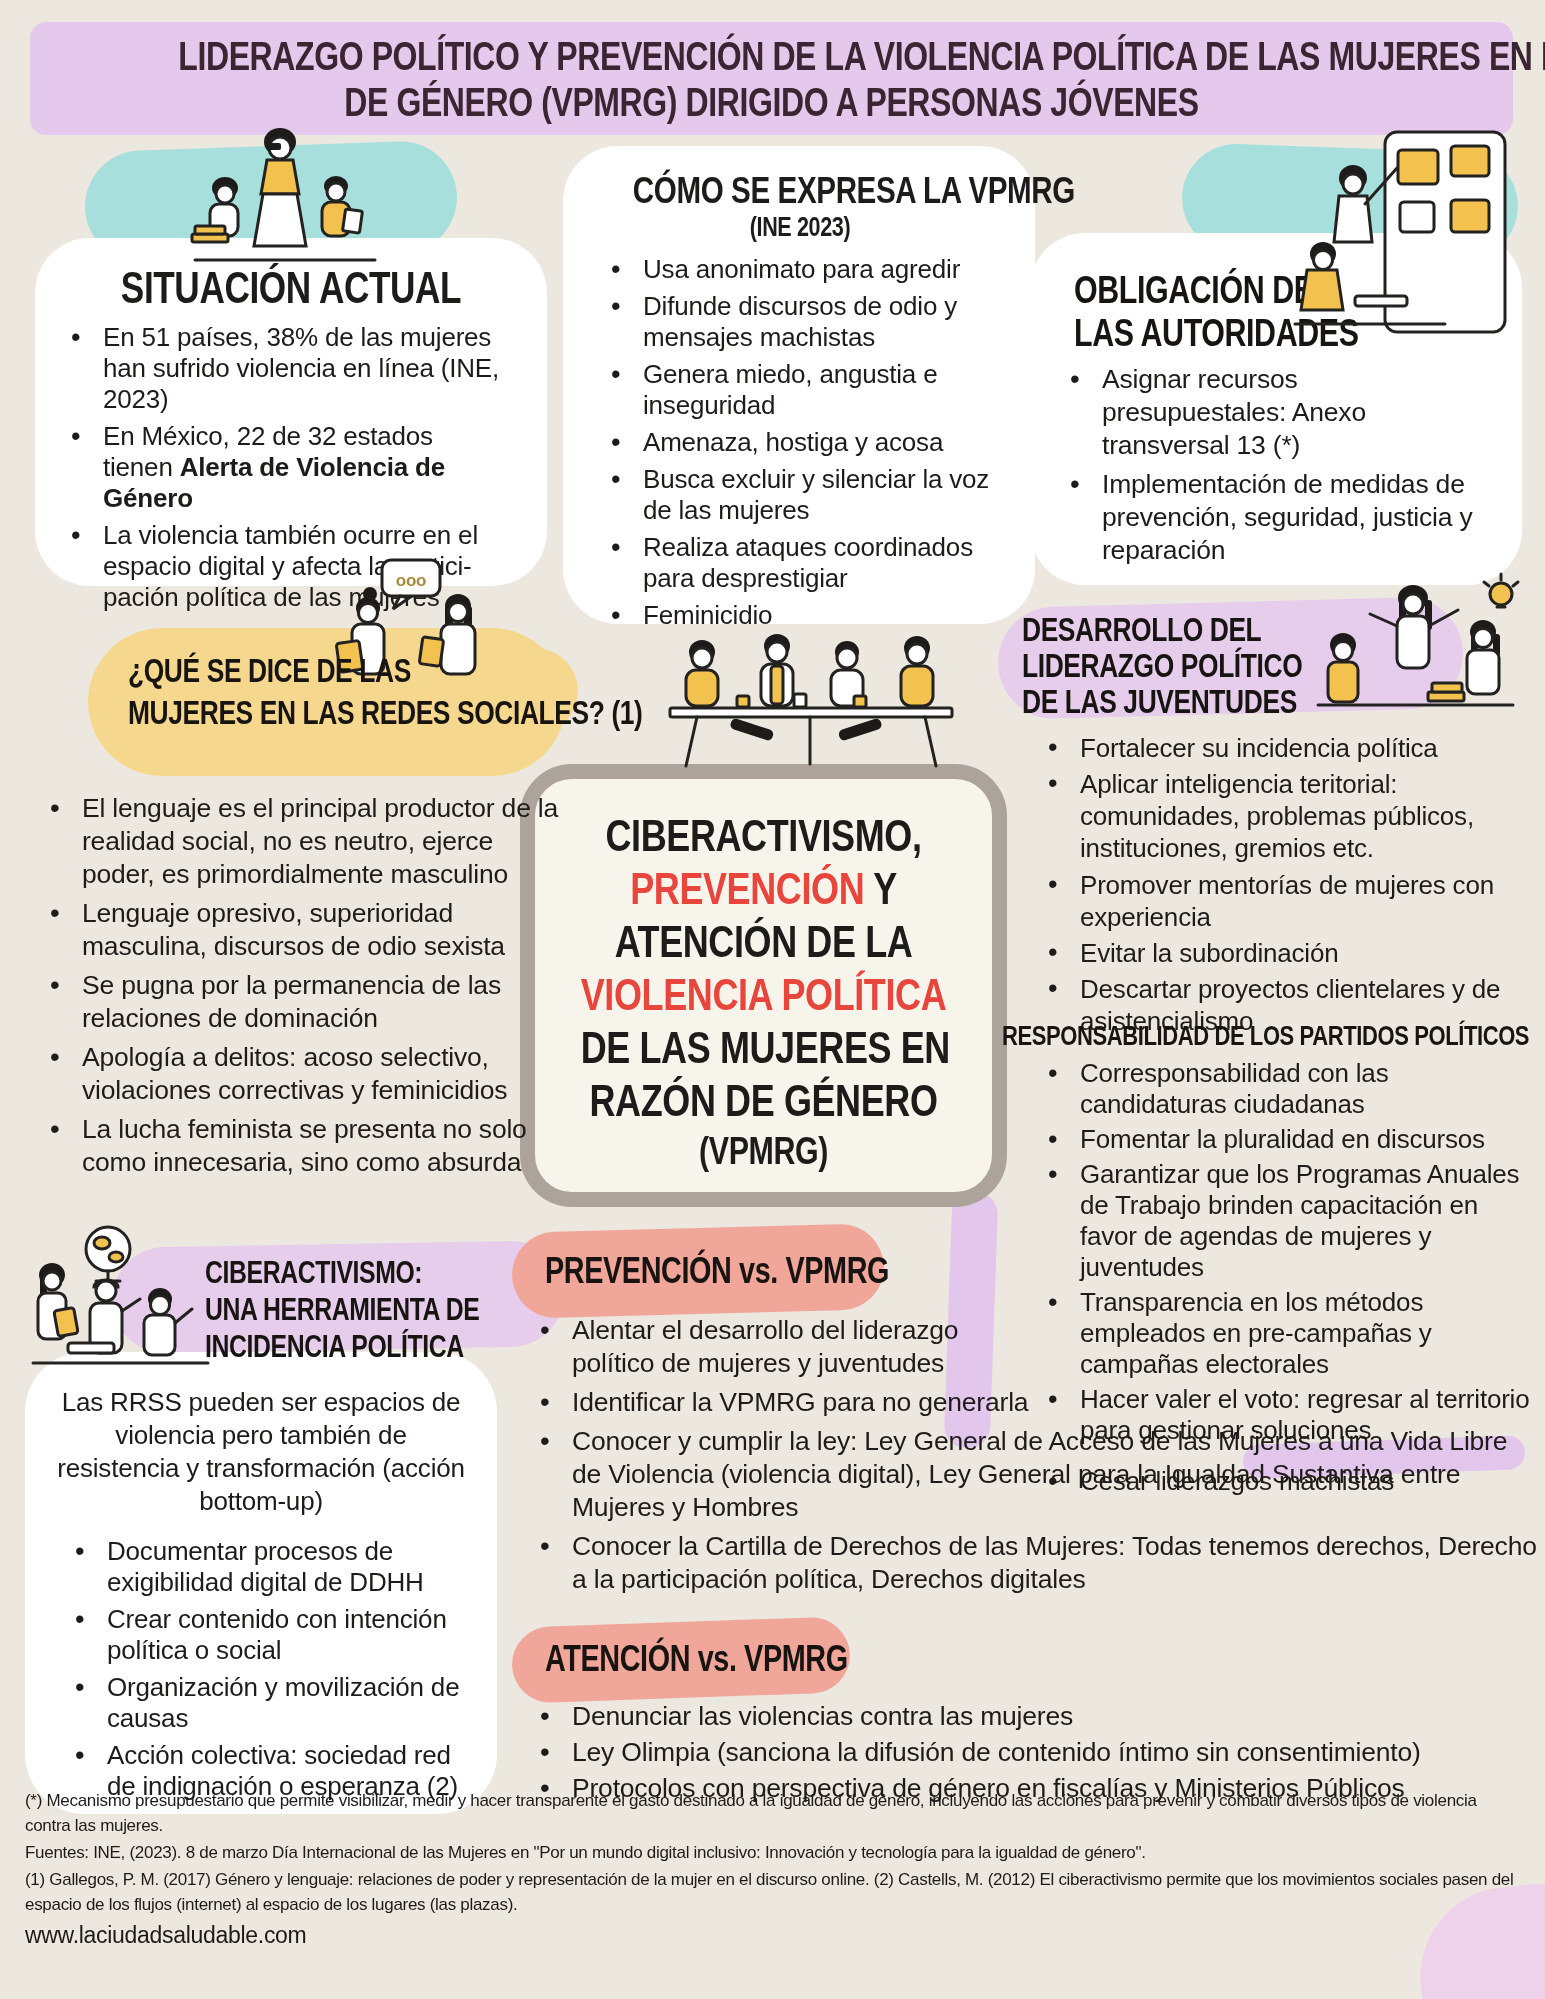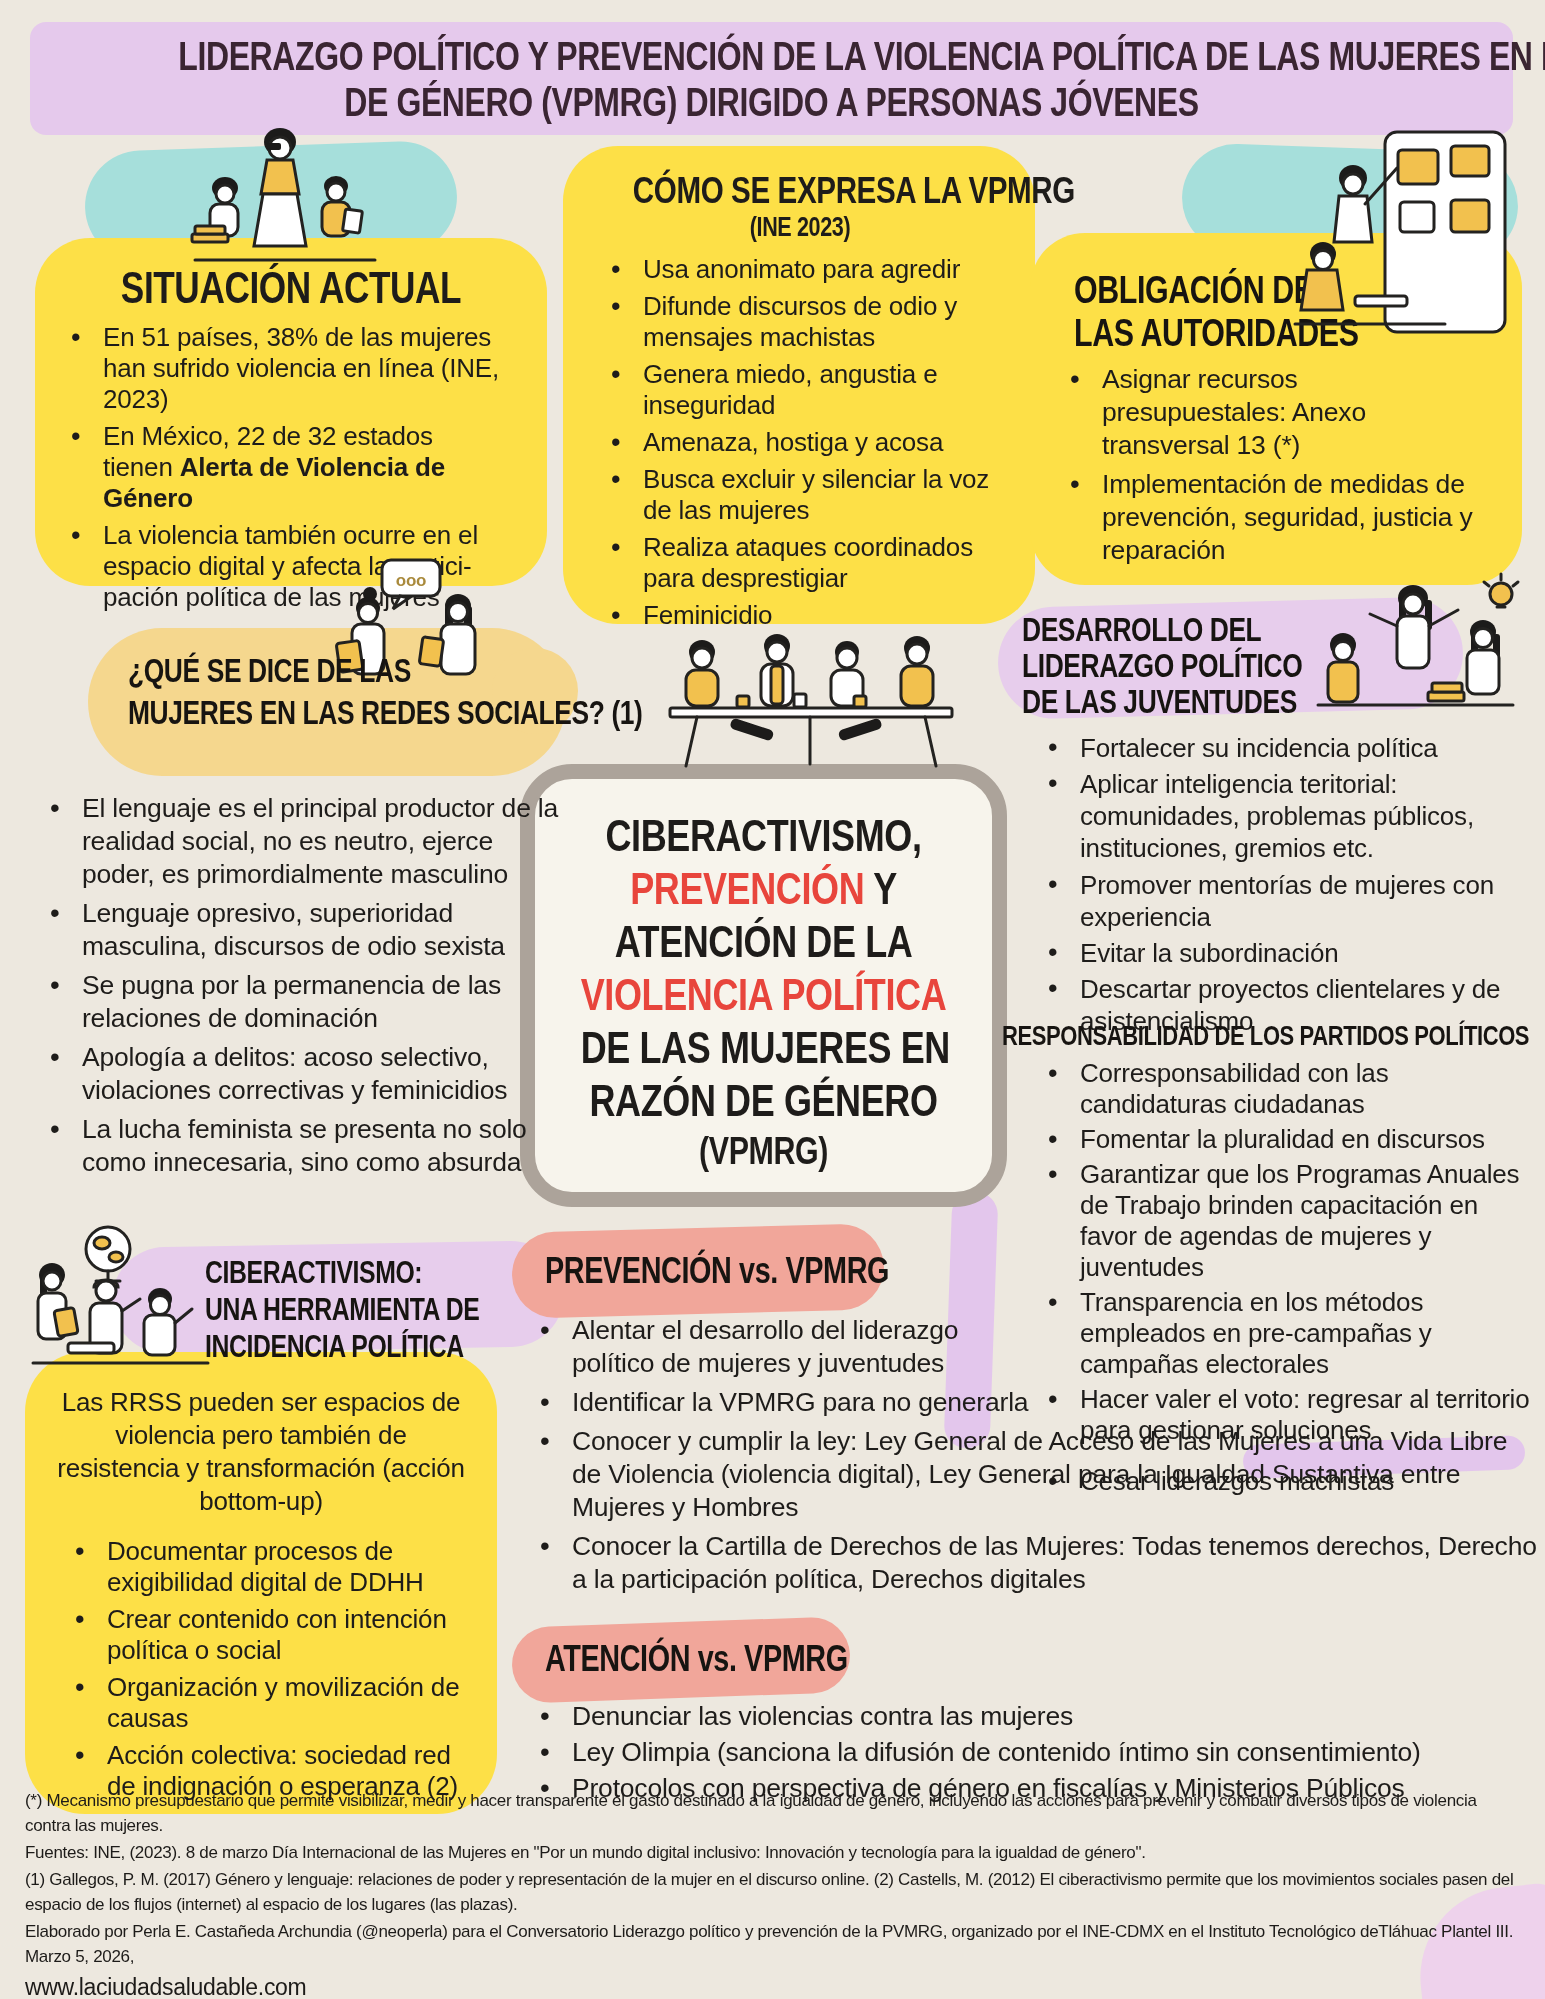--- a/index.html
+++ b/index.html
@@ -1,19 +1,19 @@
 <!DOCTYPE html>
 <html><head>
 <meta charset="utf-8">
 <style>
   html,body{margin:0;padding:0;background:#d8d4cc;}
   .poster{position:relative;width:1545px;height:1999px;background:#EDE8DF;overflow:hidden;
           font-family:"Liberation Sans",sans-serif;color:#1e1c1a;letter-spacing:-0.2px;}
   .blob{position:absolute;z-index:1;}
-  .card{position:absolute;z-index:2;background:#fde047;border-radius:55px;}
+  .card{position:absolute;z-index:2;background:#ffffff;border-radius:55px;}
   .illus{position:absolute;z-index:3;}
   .txt{position:absolute;z-index:4;}
   .cond{display:inline-block;transform:scaleX(0.8);transform-origin:0 50%;white-space:nowrap;
         font-weight:700;color:#171411;letter-spacing:-0.5px;}
   .cond-c{display:block;transform:scaleX(0.8);transform-origin:50% 50%;white-space:nowrap;
         font-weight:700;text-align:center;letter-spacing:-0.5px;}
   .blist{list-style:none;margin:0;padding:0;}
   .blist li{position:relative;padding-left:42px;margin-bottom:6px;}
   .blist li::before{content:"•";position:absolute;left:10px;top:-1px;font-size:1.05em;color:#1e1c1a;}
   .body26{font-size:26px;line-height:31px;}
@@ -295,17 +295,16 @@
     <li style="margin-bottom:4px;"><span>Garantizar que los Programas Anuales de Trabajo brinden capacitación en favor de agendas de mujeres y juventudes</span></li>
     <li style="margin-bottom:4px;"><span>Transparencia en los métodos empleados en pre-campañas y campañas electorales</span></li>
     <li style="margin-bottom:20px;"><span>Hacer valer el voto: regresar al territorio para gestionar soluciones</span></li>
     <li style="margin-bottom:4px;"><span>Cesar liderazgos machistas</span></li>
   </ul>
 
   <div class="txt footer" style="left:25px;top:1788px;width:1498px;">
     <p>(*) Mecanismo presupuestario que permite visibilizar, medir y hacer transparente el gasto destinado a la igualdad de género, incluyendo las acciones para prevenir y combatir diversos tipos de violencia contra las mujeres.</p>
     <p>Fuentes: INE, (2023). 8 de marzo Día Internacional de las Mujeres en "Por un mundo digital inclusivo: Innovación y tecnología para la igualdad de género".</p>
     <p>(1)  Gallegos, P. M. (2017) Género y lenguaje: relaciones de poder y representación de la mujer en el discurso online. (2) Castells, M. (2012) El ciberactivismo permite que los movimientos sociales pasen del espacio de los flujos (internet) al espacio de los lugares (las plazas).</p>
-    <p>Elaborado por Perla E. Castañeda Archundia (@neoperla) para el Conversatorio Liderazgo político y prevención de la PVMRG, organizado por el INE-CDMX en el Instituto Tecnológico deTláhuac Plantel III. Marzo 5, 2026,</p>
     <p style="font-size:23px;margin-top:6px;">www.laciudadsaludable.com</p>
   </div>
 
 </div>
 
 </body></html>

